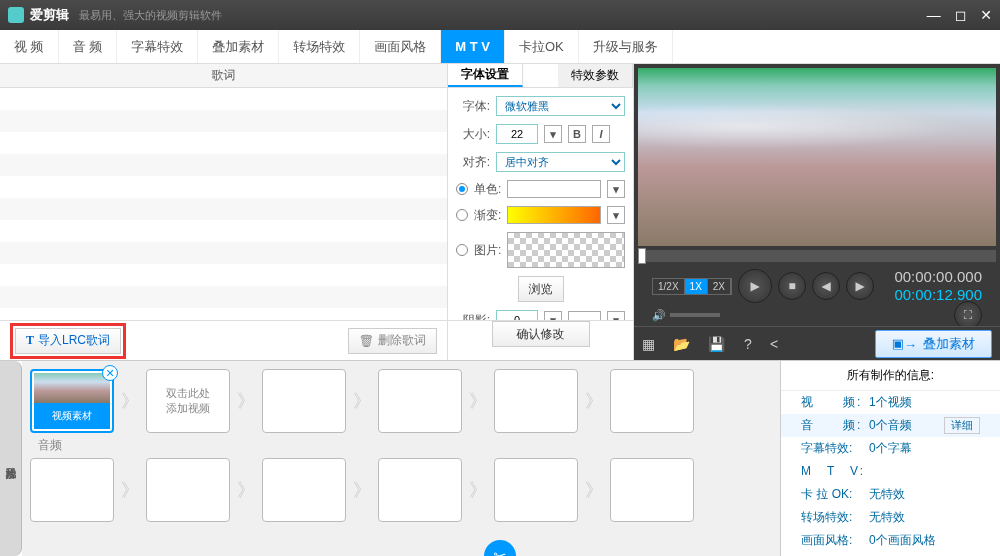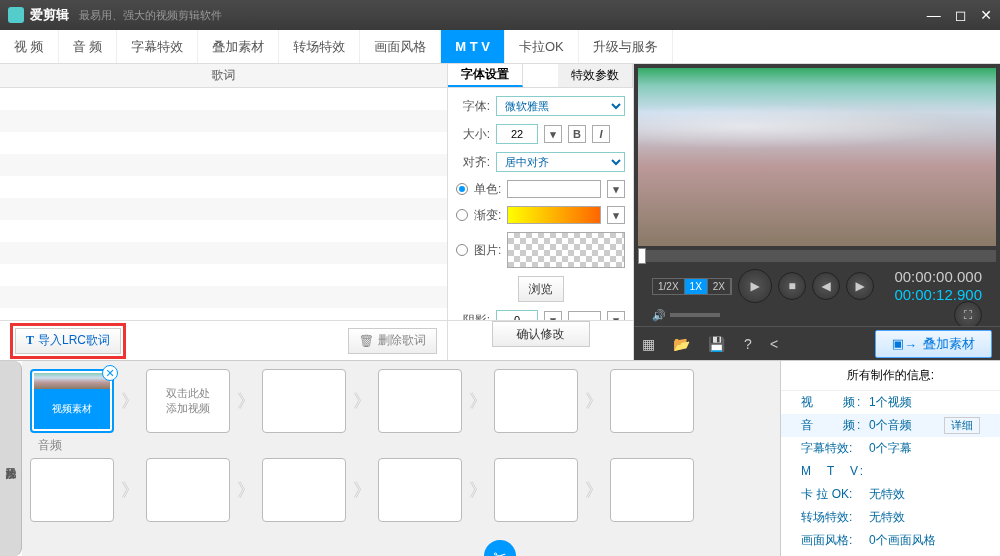--- a/index.html
+++ b/index.html
@@ -51,21 +51,21 @@
 .timecode .t2 { color: #0cf; }
 .iconbar { height: 34px; background: #3a3a3a; display: flex; align-items: center; padding: 0 8px; gap: 18px; color: #ccc; font-size: 14px; border-top:1px solid #555;}
 .export-btn { margin-left: auto; height: 28px; padding: 0 16px; background: linear-gradient(#eef6ff,#d0e8ff); border: 1px solid #4aa3ff; color: #0077dd; font-size: 13px; display: flex; align-items: center; gap: 6px; cursor: pointer; border-radius:2px;}
 .bottom { height: 196px; display: flex; border-top: 1px solid #ccc; }
 .side-tab { width: 22px; background: #d8d8d8; color:#555; font-size: 11px; writing-mode: vertical-rl; text-orientation: upright; display: flex; align-items: center; justify-content: center; padding: 6px 0; border-right:1px solid #bbb; border-radius: 0 8px 8px 0;}
 .timeline { flex: 1; background: #f0f0f0; padding: 8px; overflow:hidden;}
 .track { display: flex; align-items: center; gap: 4px; margin-bottom: 4px; }
 .clip { width: 84px; height: 64px; border: 1px solid #bbb; border-radius: 4px; background: #fff; display: flex; flex-direction: column; align-items: center; justify-content: center; font-size: 11px; color: #888; position:relative;}
 .clip.filled { border: 2px solid #09f; padding:2px;}
 .clip.filled .thumb { flex:1; width:100%; background: linear-gradient(180deg,#8cb 0%,#cde 30%,#b99 60%,#8a7a67 100%); }
-.clip.filled .cap { background:#09f; color:#fff; width:100%; text-align:center; padding:13px 0; font-size:10px;}
+.clip.filled .cap { background:#09f; color:#fff; width:100%; text-align:center; padding:6px 0; font-size:10px;}
 .clip .close { position:absolute; top:-6px; right:-6px; width:16px; height:16px; background:#fff; border:1px solid #09f; border-radius:50%; color:#09f; font-size:11px; display:flex; align-items:center; justify-content:center;}
 .arrow { width: 24px; height: 24px; color: #ccc; font-size: 18px; display:flex; align-items:center; justify-content:center;}
 .track-label { font-size:12px; color:#888; margin:4px 0 4px 8px;}
 .info-panel { width: 220px; border-left: 1px solid #ccc; background: #fff; font-size: 12px; display:flex; flex-direction:column;}
 .info-header { text-align: center; padding: 6px; color: #000; font-size:12px; border-bottom:1px solid #eee;}
 .info-row { display: flex; padding: 3px 20px; align-items: center; color:#0369a1;}
 .info-row .k { width: 68px; letter-spacing: 2px; }
 .info-row .k.nosp { letter-spacing: 0; }
 .info-row.hl { background: #eef6ff; }
 .info-row .detail { margin-left: auto; font-size: 11px; padding: 0 6px; border: 1px solid #ccc; cursor: pointer; }

